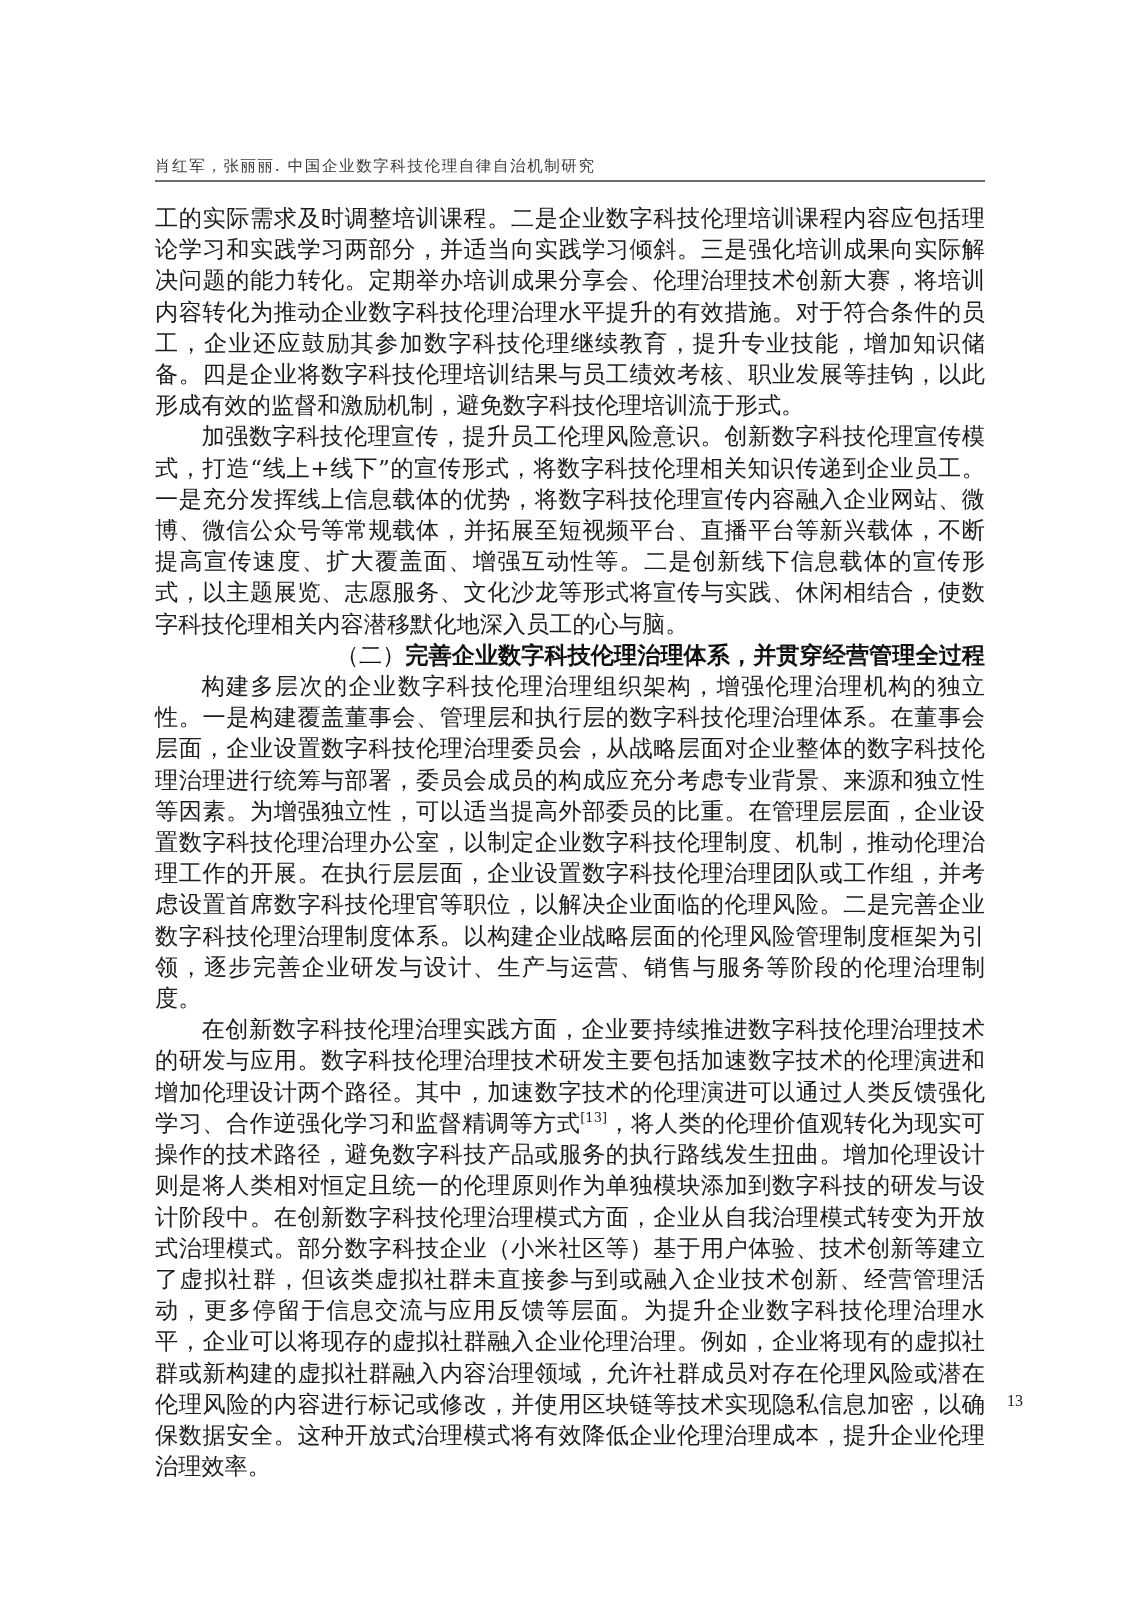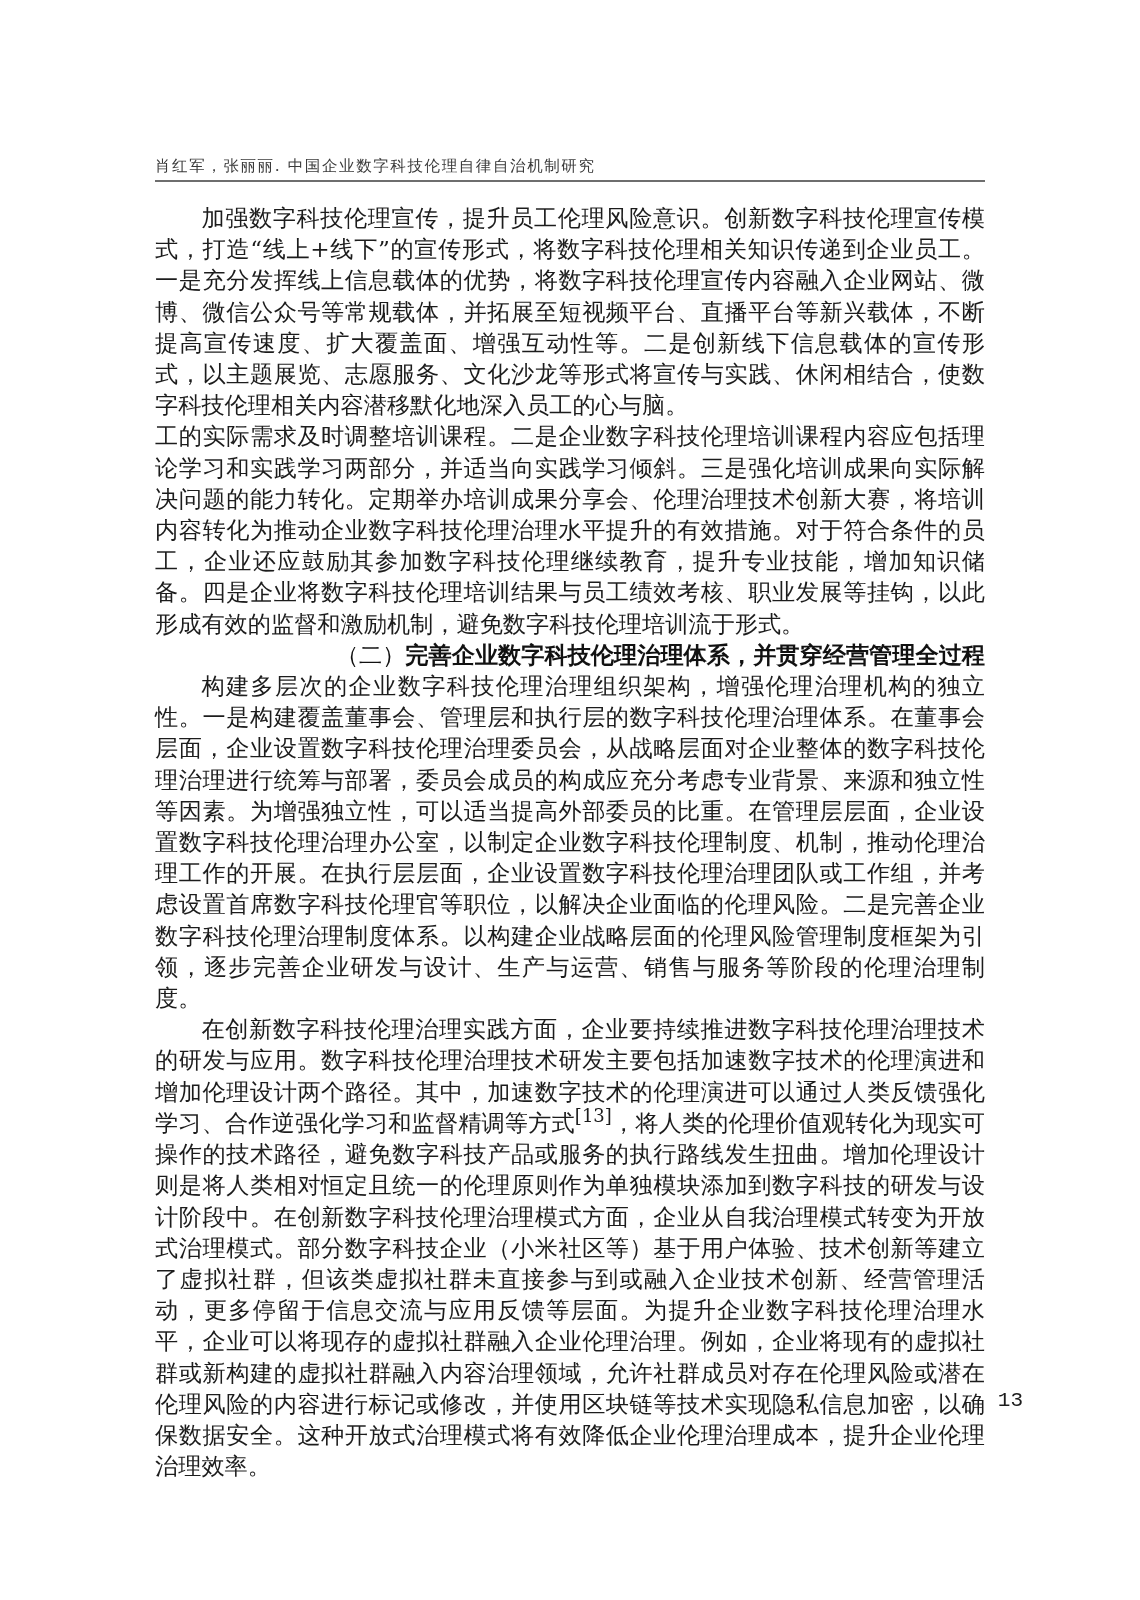--- a/index.html
+++ b/index.html
@@ -68,52 +68,52 @@
     letter-spacing: 0px;
     color: #111111;
     font-family: "DejaVu Sans", "Liberation Sans", sans-serif;
     text-align: right;
   }
   h2.section-heading .paren {
     font-weight: normal;
     font-family: "DejaVu Serif", "Liberation Serif", serif;
   }
   sup.cite {
-    font-size: 18px;
+    font-size: 13px;
     line-height: 0;
     vertical-align: super;
     letter-spacing: 0;
     font-family: "DejaVu Serif", "Liberation Serif", serif;
   }
   
   .folio {
     position: absolute;
     right: 155px;
     top: 1388px;
-    font-size: 21px;
+    font-size: 16px;
     line-height: 26px;
     color: #1c1c1c;
-    font-family: Liberation Mono, monospace;
+    font-family: Liberation Serif, serif;
   }
 </style>
 </head>
 <body>
 
 <div class="page">
 
   <div class="running-head">
     <div class="running-head-text">肖红军，张丽丽. 中国企业数字科技伦理自律自治机制研究</div>
     <div class="running-head-rule"></div>
   </div>
 
   <div class="body-block">
 
+    <p class="para cont">工的实际需求及时调整培训课程。二是企业数字科技伦理培训课程内容应包括理论学习和实践学习两部分，并适当向实践学习倾斜。三是强化培训成果向实际解决问题的能力转化。定期举办培训成果分享会、伦理治理技术创新大赛，将培训内容转化为推动企业数字科技伦理治理水平提升的有效措施。对于符合条件的员工，企业还应鼓励其参加数字科技伦理继续教育，提升专业技能，增加知识储备。四是企业将数字科技伦理培训结果与员工绩效考核、职业发展等挂钩，以此形成有效的监督和激励机制，避免数字科技伦理培训流于形式。</p>
+
     <p class="para">加强数字科技伦理宣传，提升员工伦理风险意识。创新数字科技伦理宣传模式，打造“线上+线下”的宣传形式，将数字科技伦理相关知识传递到企业员工。一是充分发挥线上信息载体的优势，将数字科技伦理宣传内容融入企业网站、微博、微信公众号等常规载体，并拓展至短视频平台、直播平台等新兴载体，不断提高宣传速度、扩大覆盖面、增强互动性等。二是创新线下信息载体的宣传形式，以主题展览、志愿服务、文化沙龙等形式将宣传与实践、休闲相结合，使数字科技伦理相关内容潜移默化地深入员工的心与脑。</p>
-
-    <p class="para cont">工的实际需求及时调整培训课程。二是企业数字科技伦理培训课程内容应包括理论学习和实践学习两部分，并适当向实践学习倾斜。三是强化培训成果向实际解决问题的能力转化。定期举办培训成果分享会、伦理治理技术创新大赛，将培训内容转化为推动企业数字科技伦理治理水平提升的有效措施。对于符合条件的员工，企业还应鼓励其参加数字科技伦理继续教育，提升专业技能，增加知识储备。四是企业将数字科技伦理培训结果与员工绩效考核、职业发展等挂钩，以此形成有效的监督和激励机制，避免数字科技伦理培训流于形式。</p>
 
 
     <h2 class="section-heading">
       <span class="paren">（二）</span><span>完善企业数字科技伦理治理体系，并贯穿经营管理全过程</span>
     </h2>
 
     <p class="para">构建多层次的企业数字科技伦理治理组织架构，增强伦理治理机构的独立性。一是构建覆盖董事会、管理层和执行层的数字科技伦理治理体系。在董事会层面，企业设置数字科技伦理治理委员会，从战略层面对企业整体的数字科技伦理治理进行统筹与部署，委员会成员的构成应充分考虑专业背景、来源和独立性等因素。为增强独立性，可以适当提高外部委员的比重。在管理层层面，企业设置数字科技伦理治理办公室，以制定企业数字科技伦理制度、机制，推动伦理治理工作的开展。在执行层层面，企业设置数字科技伦理治理团队或工作组，并考虑设置首席数字科技伦理官等职位，以解决企业面临的伦理风险。二是完善企业数字科技伦理治理制度体系。以构建企业战略层面的伦理风险管理制度框架为引领，逐步完善企业研发与设计、生产与运营、销售与服务等阶段的伦理治理制度。</p>
 
     <p class="para"><span>在创新数字科技伦理治理实践方面，企业要持续推进数字科技伦理治理技术的研发与应用。数字科技伦理治理技术研发主要包括加速数字技术的伦理演进和增加伦理设计两个路径。其中，加速数字技术的伦理演进可以通过人类反馈强化学习、合作逆强化学习和监督精调等方式</span><sup class="cite">[13]</sup><span>，将人类的伦理价值观转化为现实可操作的技术路径，避免数字科技产品或服务的执行路线发生扭曲。增加伦理设计则是将人类相对恒定且统一的伦理原则作为单独模块添加到数字科技的研发与设计阶段中。在创新数字科技伦理治理模式方面，企业从自我治理模式转变为开放式治理模式。部分数字科技企业（小米社区等）基于用户体验、技术创新等建立了虚拟社群，但该类虚拟社群未直接参与到或融入企业技术创新、经营管理活动，更多停留于信息交流与应用反馈等层面。为提升企业数字科技伦理治理水平，企业可以将现存的虚拟社群融入企业伦理治理。例如，企业将现有的虚拟社群或新构建的虚拟社群融入内容治理领域，允许社群成员对存在伦理风险或潜在伦理风险的内容进行标记或修改，并使用区块链等技术实现隐私信息加密，以确保数据安全。这种开放式治理模式将有效降低企业伦理治理成本，提升企业伦理治理效率。</span></p>
 

